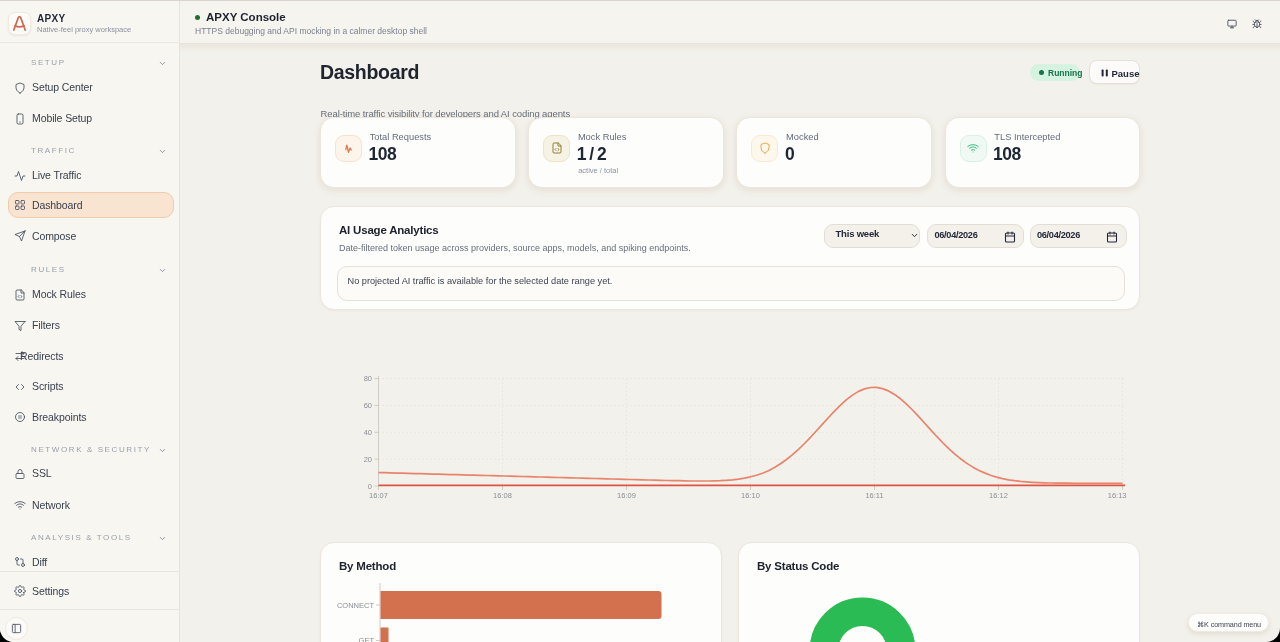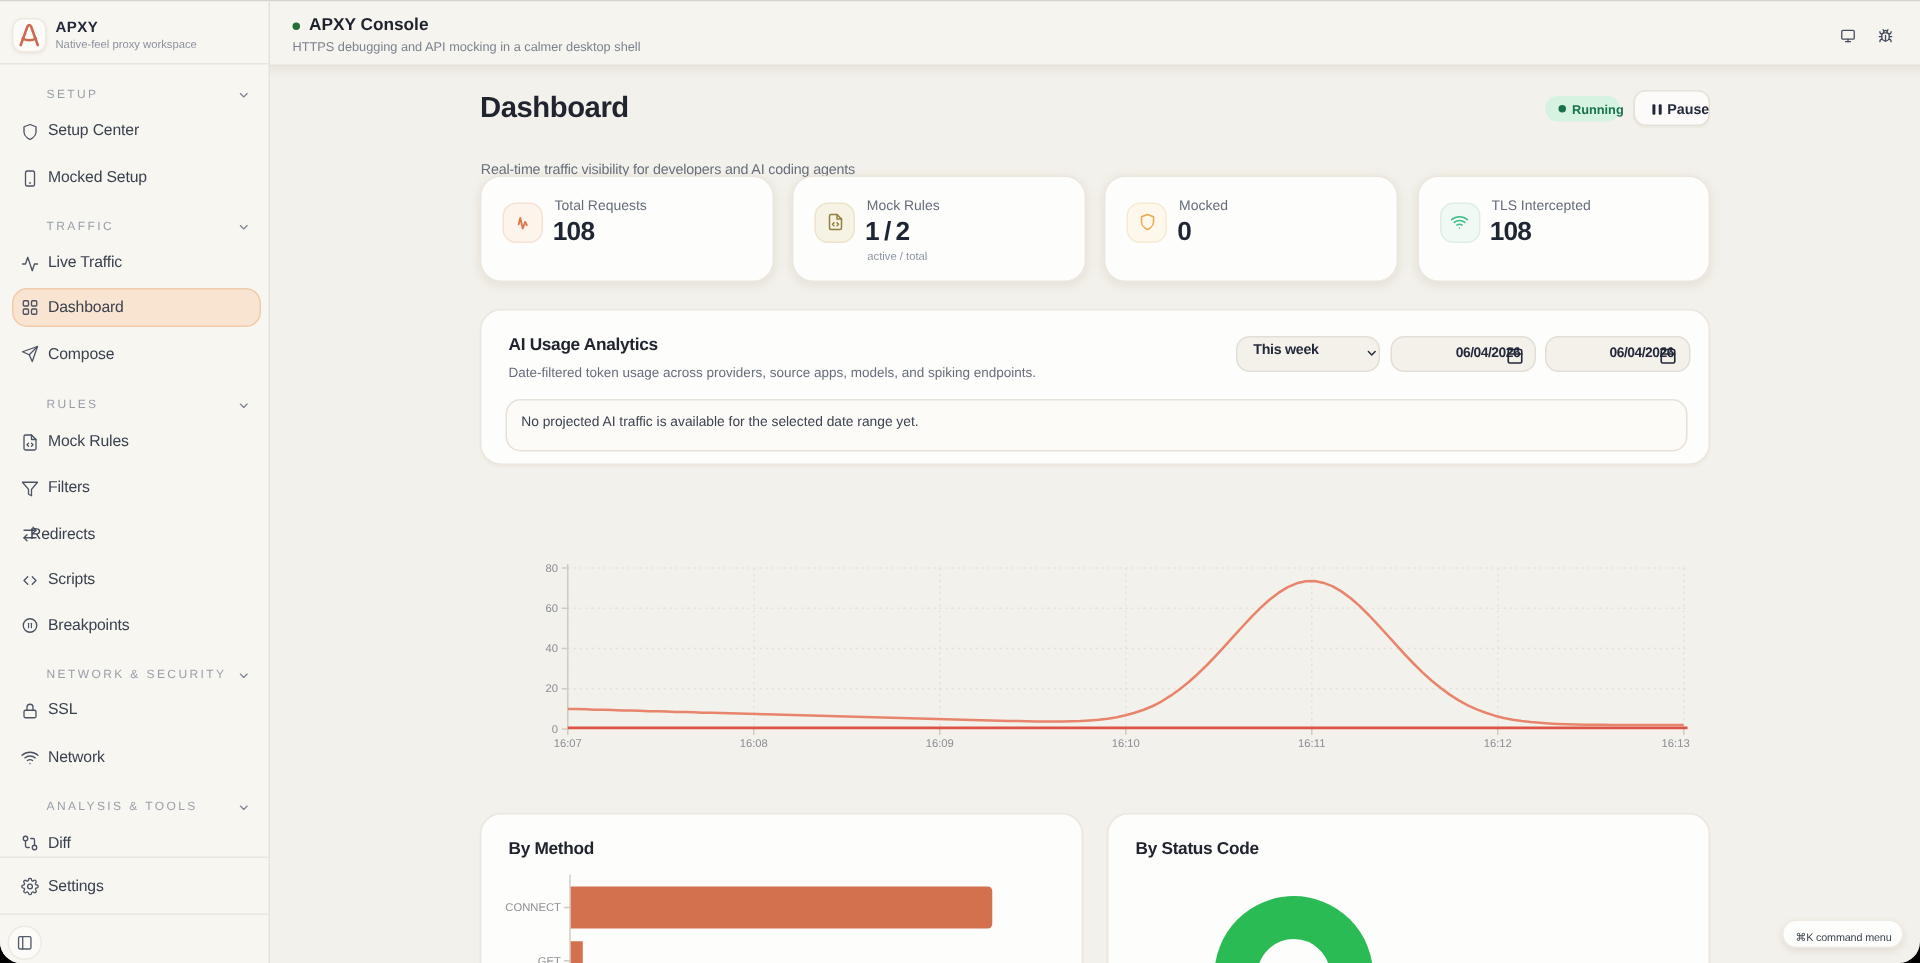--- a/index.html
+++ b/index.html
@@ -38,21 +38,21 @@
 #pausetx { position:absolute; left:21.5px; top:6.5px; font-size:9.5px; font-weight:bold; color:#23293a; }
 .statcard { position:absolute; top:116px; width:195.5px; height:71px; background:#fdfdfb;
   border:1px solid #ebe7df; border-radius:14px; box-shadow:0 2px 7px rgba(150,125,95,.16); }
 .statico { position:absolute; left:14px; top:17px; width:27px; height:27px; border-radius:9px; }
 .statlab { position:absolute; left:48.7px; top:13.8px; font-size:9.3px; color:#646c7a; }
 .statval { position:absolute; left:47.5px; top:25.5px; font-size:17.5px; font-weight:bold; color:#1f2633; letter-spacing:-.5px; }
 .statsub { position:absolute; left:49px; top:47.8px; font-size:7.5px; color:#8b93a1; }
 .ctitle { font-size:11.5px; font-weight:bold; color:#20242e; letter-spacing:-.2px; }
 svg { display:block; }
 .datebox { position:absolute; top:17px; width:97px; height:24px; background:#f4f1eb; border:1px solid #e3ded5; border-radius:9px; }
-.datetx { position:absolute; left:6.5px; top:5.2px; font-size:9.2px; font-weight:bold; color:#23293a; letter-spacing:-.3px;margin-left:36px; }
+.datetx { position:absolute; left:6.5px; top:5.2px; font-size:9.2px; font-weight:bold; color:#23293a; letter-spacing:-.3px; }
 .dateic { position:absolute; right:7.5px; top:6px; }
 </style>
 </head>
 <body>
 <div id="win">
   <div id="topbar">
     <div id="tdot"></div>
     <div id="ttitle">APXY Console</div>
     <div id="tsub">HTTPS debugging and API mocking in a calmer desktop shell</div>
     <svg style="position:absolute;left:1047px;top:18px" width="10" height="10" viewBox="0 0 24 24" fill="none" stroke="#454c5c" stroke-width="2.1" stroke-linecap="round" stroke-linejoin="round">
@@ -91,21 +91,21 @@
         <path d="M6 9l6 6 6-6"></path>
       </svg>
 <svg style="position:absolute;left:13.5px;top:80.5px" width="12" height="12" viewBox="0 0 24 24" fill="none" stroke="#4a5263" stroke-width="1.75" stroke-linecap="round" stroke-linejoin="round">
         <path d="M12 22s8-3.5 8-10V5l-8-3-8 3v7c0 6.5 8 10 8 10z"></path>
       </svg>
       <div style="position:absolute;left:32px;top:80.3px;font-size:10.5px;color:#39414f;letter-spacing:-.1px;">Setup Center</div>
 <svg style="position:absolute;left:13.5px;top:111.5px" width="12" height="12" viewBox="0 0 24 24" fill="none" stroke="#4a5263" stroke-width="1.75" stroke-linecap="round" stroke-linejoin="round">
         <rect x="6" y="2" width="12" height="20" rx="2.5"></rect>
         <path d="M11.5 18h1"></path>
       </svg>
-      <div style="position:absolute;left:32px;top:111.3px;font-size:10.5px;color:#39414f;letter-spacing:-.1px;">Mocked Setup</div>
+      <div style="position:absolute;left:32px;top:111.3px;font-size:10.5px;color:#39414f;letter-spacing:-.1px;">Mobile Setup</div>
 <div class="seclab" style="top:145px">TRAFFIC</div>
       <svg style="position:absolute;left:158px;top:146px" width="9" height="9" viewBox="0 0 24 24" fill="none" stroke="#7e8591" stroke-width="2.2" stroke-linecap="round" stroke-linejoin="round">
         <path d="M6 9l6 6 6-6"></path>
       </svg>
 <svg style="position:absolute;left:13.5px;top:168.5px" width="12" height="12" viewBox="0 0 24 24" fill="none" stroke="#4a5263" stroke-width="1.75" stroke-linecap="round" stroke-linejoin="round">
         <path d="M22 12h-4l-3 9L9 3l-3 9H2"></path>
       </svg>
       <div style="position:absolute;left:32px;top:168.3px;font-size:10.5px;color:#39414f;letter-spacing:-.1px;">Live Traffic</div>
 <svg style="position:absolute;left:13.5px;top:198px" width="12" height="12" viewBox="0 0 24 24" fill="none" stroke="#4a5263" stroke-width="1.75" stroke-linecap="round" stroke-linejoin="round">
         <rect x="3" y="3" width="7" height="7" rx="1.5"></rect>

